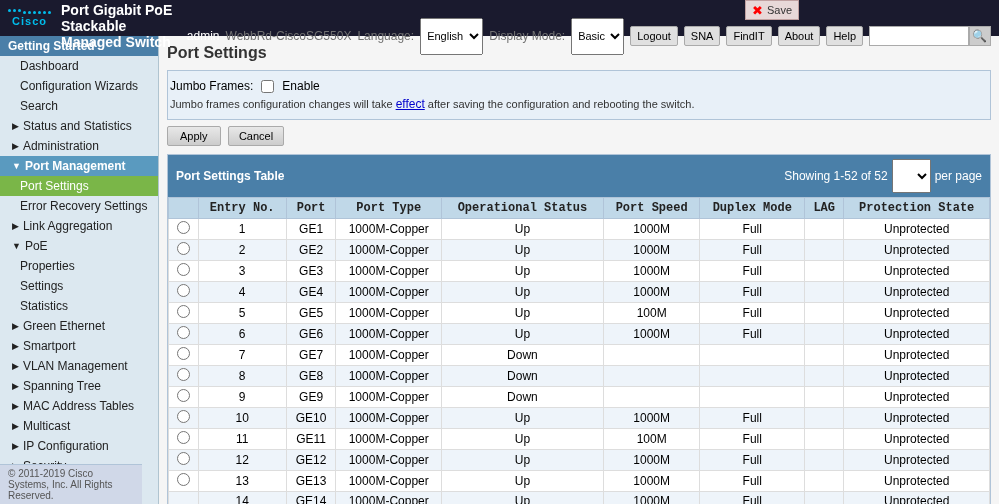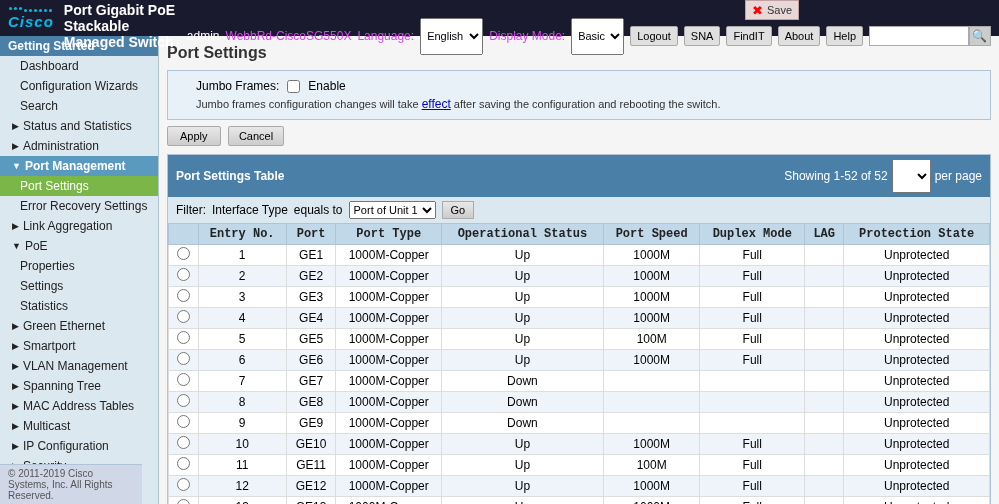--- a/index.html
+++ b/index.html
@@ -15,24 +15,23 @@
       position: relative;
     }
     .cisco-logo {
       display: flex;
       flex-direction: column;
       align-items: center;
       margin-right: 10px;
     }
     .cisco-logo .cisco-text {
       color: #00bceb;
-      font-size: 15px;
+      font-size: 11px;
       font-weight: bold;
       letter-spacing: 1px;
-      font-style: italic;
     }
     .cisco-logo .cisco-dots {
       display: flex;
       gap: 2px;
       margin-bottom: 1px;
     }
     .cisco-logo .dot-row {
       display: flex;
       gap: 2px;
     }
@@ -48,21 +47,21 @@
       font-weight: bold;
       flex: 1;
     }
     .header-right {
       display: flex;
       align-items: center;
       gap: 6px;
       font-size: 11px;
       margin-top: 36px;
     }
-    .header-right span { color: #d946ef; }
+    .header-right span { color: #737373; }
     .header-right .admin-text { color: white; }
     .header-right select {
       font-size: 11px;
       padding: 1px 2px;
       height: 37px;
     }
     .header-right button {
       font-size: 11px;
       padding: 2px 6px;
       height: 20px;
@@ -144,21 +143,21 @@
     }
     .page-title {
       font-size: 16px;
       font-weight: bold;
       color: #333;
       margin-bottom: 8px;
     }
     .jumbo-section {
       background: #e8f0f8;
       border: 1px solid #b0c4d8;
-      padding: 8px 28px;
+      padding: 8px 2px;
       margin-bottom: 6px;
     }
     .jumbo-row {
       display: flex;
       align-items: center;
       gap: 8px;
       margin-bottom: 4px;
     }
     .jumbo-note {
       font-size: 11px;
@@ -445,30 +444,20 @@
           <span>Showing 1-52 of 52</span>
           <select>
             <option>All</option>
             <option>10</option>
             <option>25</option>
             <option>50</option>
           </select>
           <span>per page</span>
         </div>
       </div>
-      <div class="filter-row">
-        <span>Filter:</span>
-        <span>Interface Type</span>
-        <span>equals to</span>
-        <select>
-          <option>Port of Unit 1</option>
-          <option>Port of Unit 2</option>
-        </select>
-        <button class="go-btn">Go</button>
-      </div>
       <table>
         <thead>
           <tr>
             <th></th>
             <th>Entry No.</th>
             <th>Port</th>
             <th>Port Type</th>
             <th>Operational Status</th>
             <th>Port Speed</th>
             <th>Duplex Mode</th>

